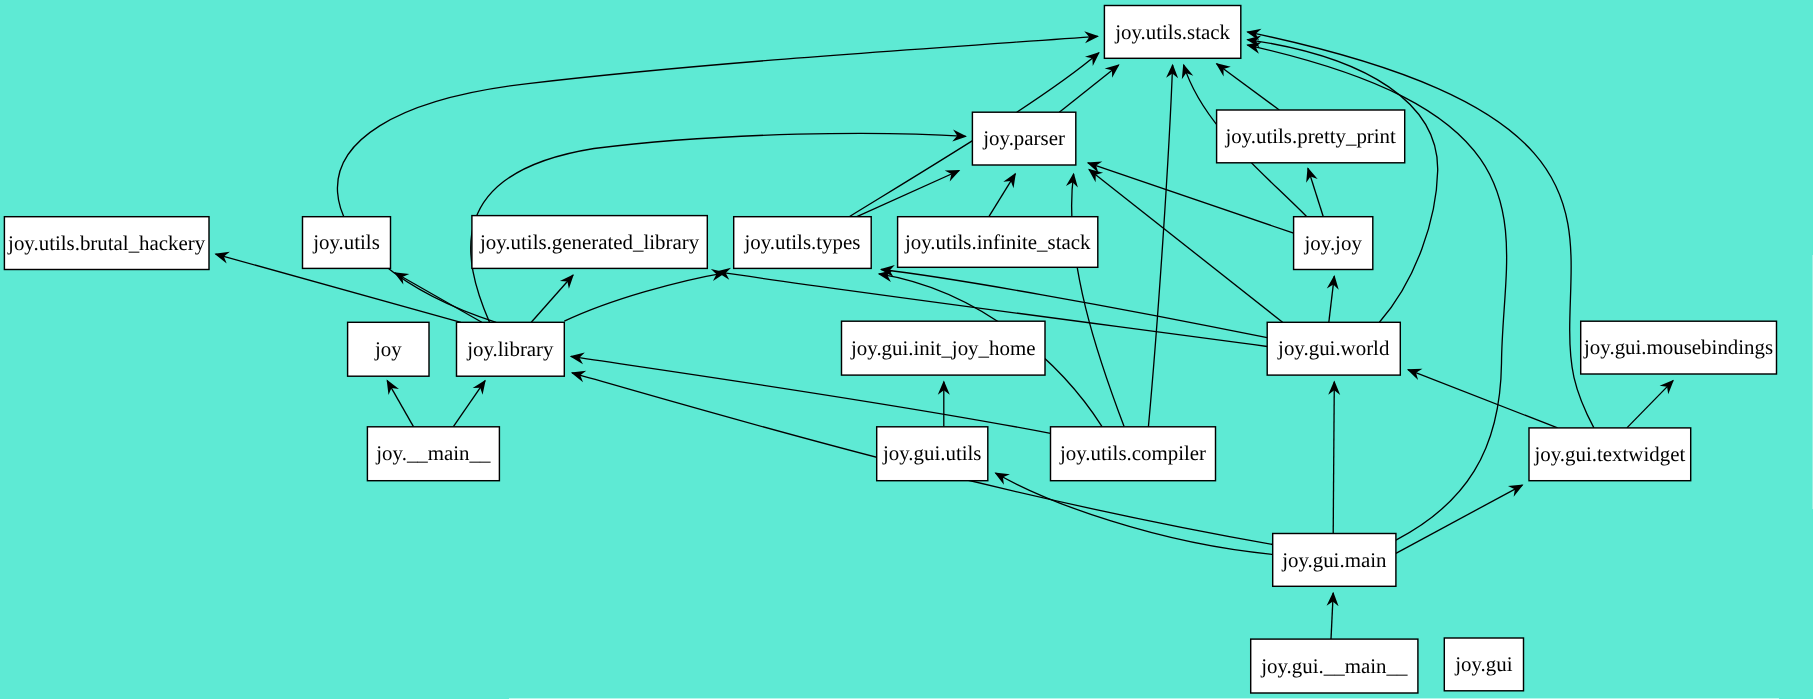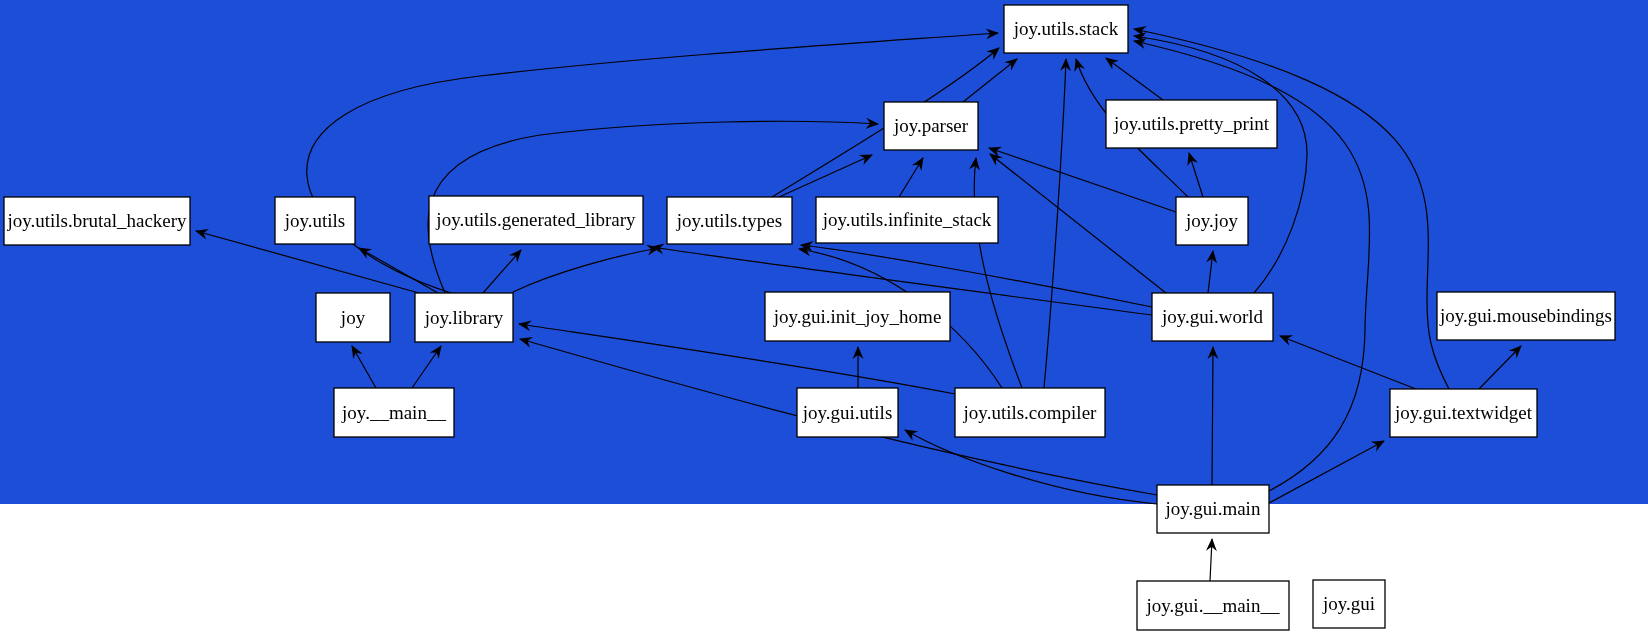--- a/index.html
+++ b/index.html
@@ -7,22 +7,22 @@
     padding: 0;
     background: #ffffff;
     width: 1648px;
     height: 635px;
     overflow: hidden;
     font-family: "Liberation Serif", "DejaVu Serif", serif;
   }
   #graph-container {
     position: relative;
     width: 1648px;
-    height: 504px;
-    background: #1d4ed8;
+    height: 635px;
+    background: #5eead4;
   }
   svg { display: block; }
   .node-box {
     fill: #ffffff;
     stroke: #000000;
     stroke-width: 1.3px;
   }
   .node-label {
     fill: #000000;
     font-family: "Liberation Serif", "DejaVu Serif", serif;

